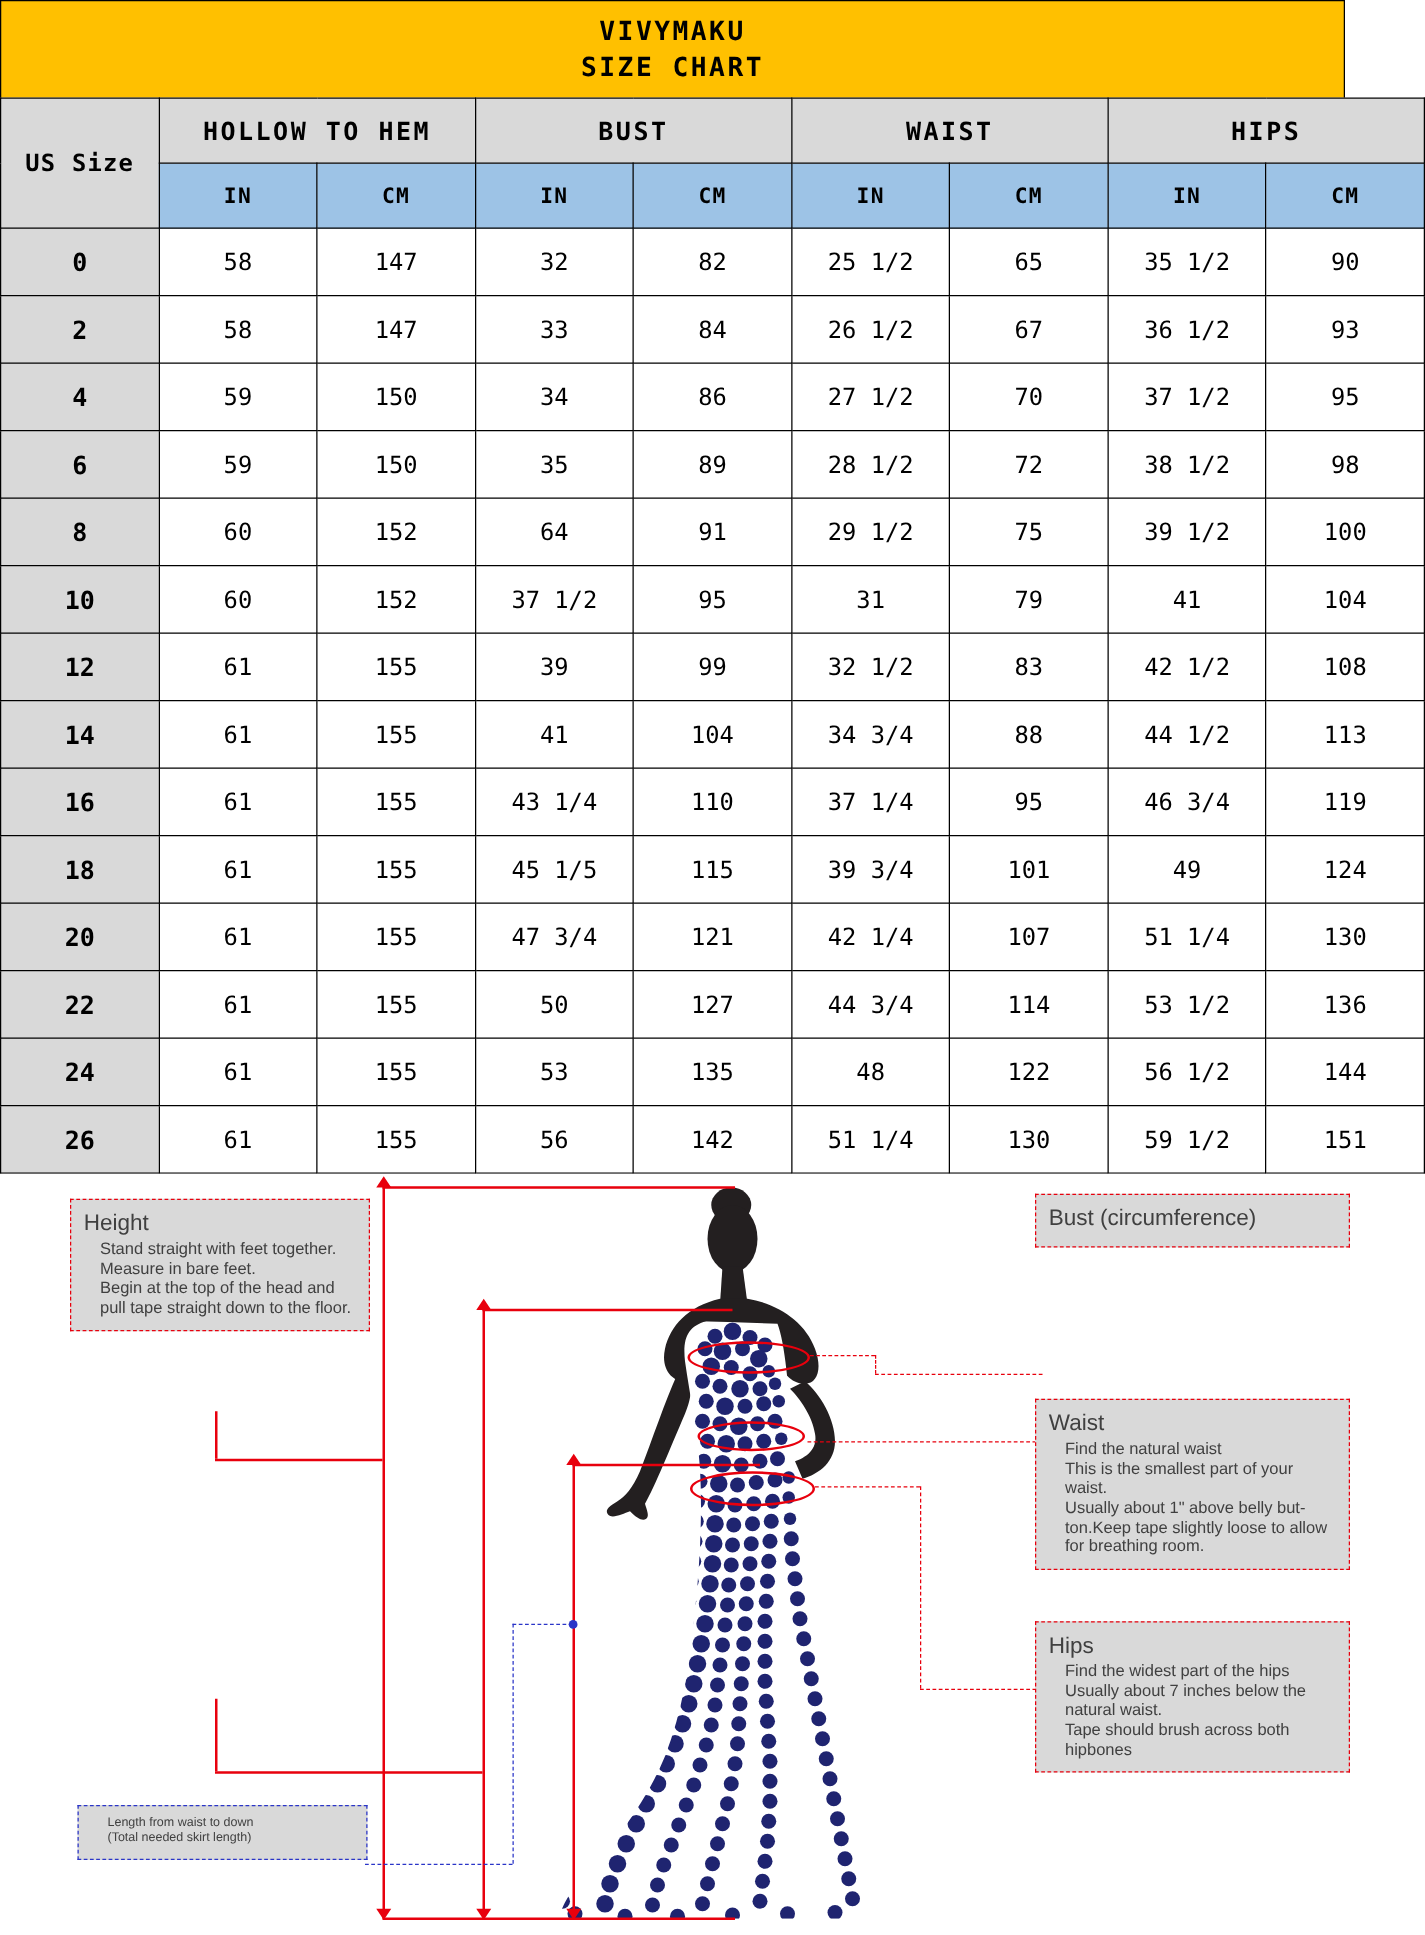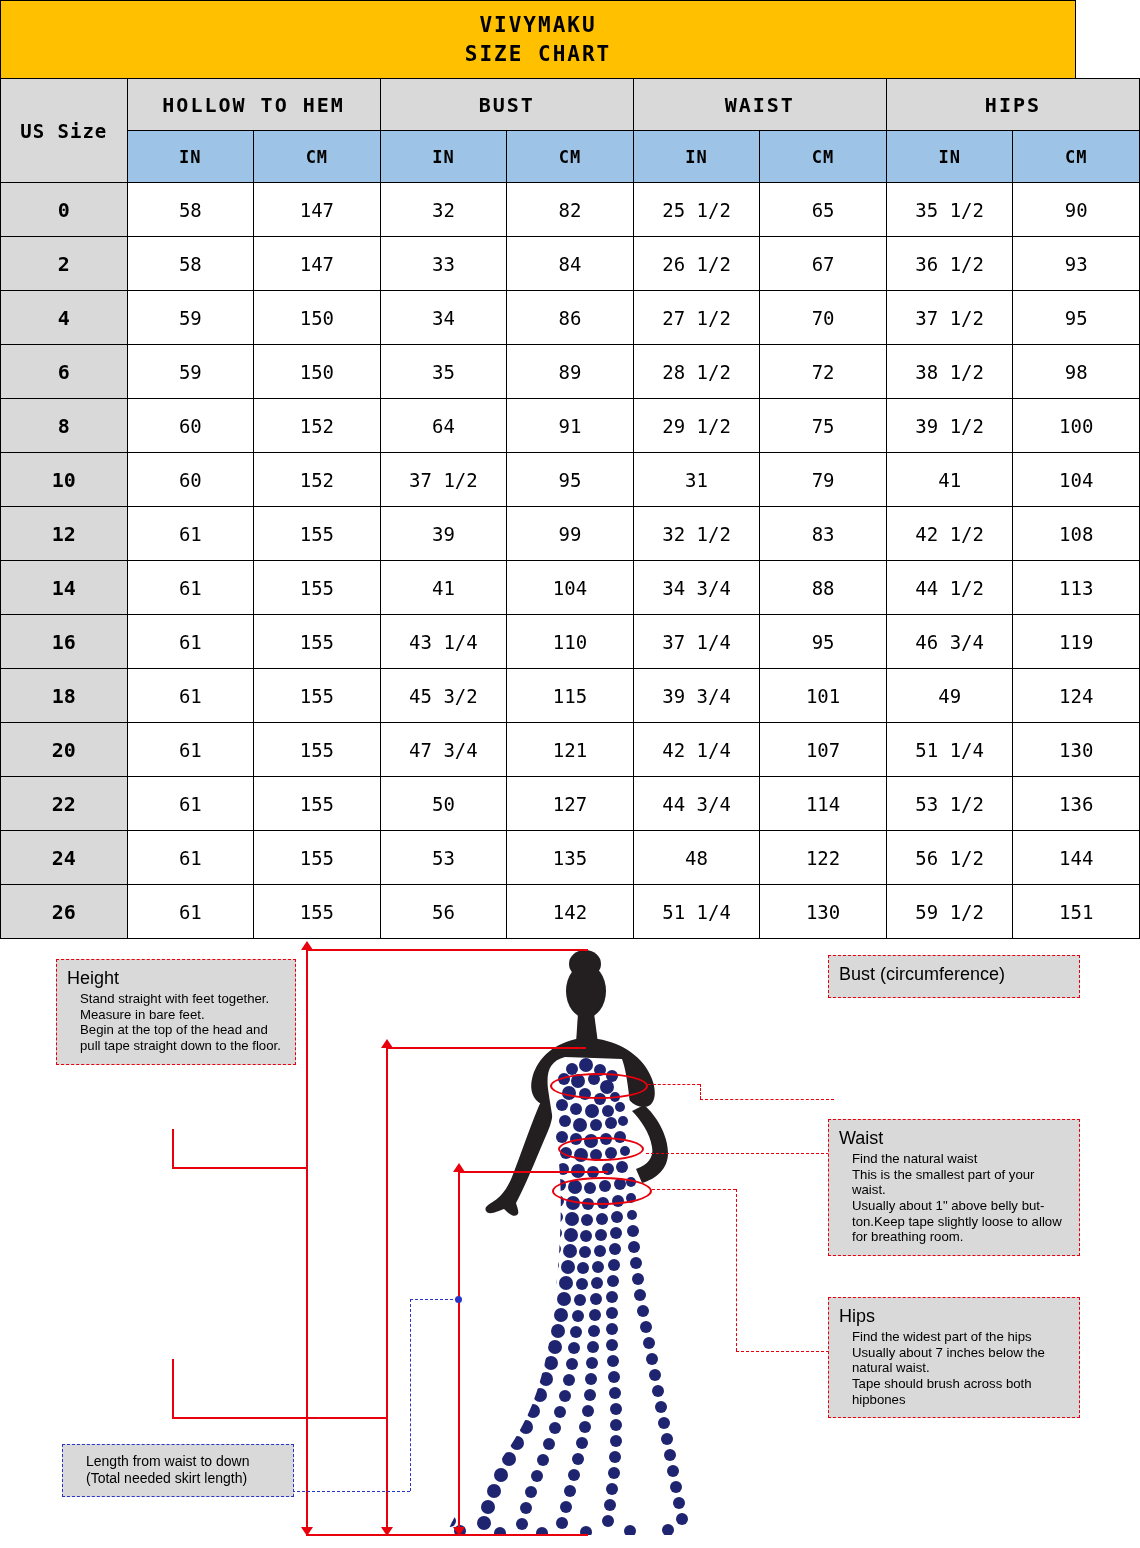--- a/index.html
+++ b/index.html
@@ -78,31 +78,31 @@
     height: 612px;
     background: #fff;
     overflow: hidden;
   }
   .note {
     position: absolute;
     background: #D9D9D9;
     border: 1.6px dashed #E8000D;
     padding: 8px 10px 10px 10px;
     font-family: "Liberation Sans", sans-serif;
-    color: #000000;
+    color: #404040;
     line-height: 1.18;
   }
   .note .hd { font-size: 18px; margin-bottom: 2px; }
   .note .hd .sub { font-size: 13px; }
   .note .bd { font-size: 13.2px; margin-left: 13px; }
   .note.blue {
     background: #D9D9D9;
     border: 1.6px dashed #2A35C8;
   }
-  .note.blue .bd { font-size: 14px; }
+  .note.blue .bd { font-size: 10px; }
 
   
   .rl { position: absolute; background: #E8000D; }
   .rl.h { height: 1.6px; }
   .rl.v { width: 1.6px; }
   .dl { position: absolute; }
   .dl.h { border-top: 1.5px dashed #E8000D; height: 0; }
   .dl.v { border-left: 1.5px dashed #E8000D; width: 0; }
   .bl { position: absolute; }
   .bl.h { border-top: 1.5px dashed #2A35C8; height: 0; }
@@ -263,21 +263,21 @@
           <td class="val">110</td>
           <td class="val">37 1/4</td>
           <td class="val">95</td>
           <td class="val">46 3/4</td>
           <td class="val">119</td>
         </tr>
         <tr>
           <td class="sz">18</td>
           <td class="val">61</td>
           <td class="val">155</td>
-          <td class="val">45 3/2</td>
+          <td class="val">45 1/5</td>
           <td class="val">115</td>
           <td class="val">39 3/4</td>
           <td class="val">101</td>
           <td class="val">49</td>
           <td class="val">124</td>
         </tr>
         <tr>
           <td class="sz">20</td>
           <td class="val">61</td>
           <td class="val">155</td>

